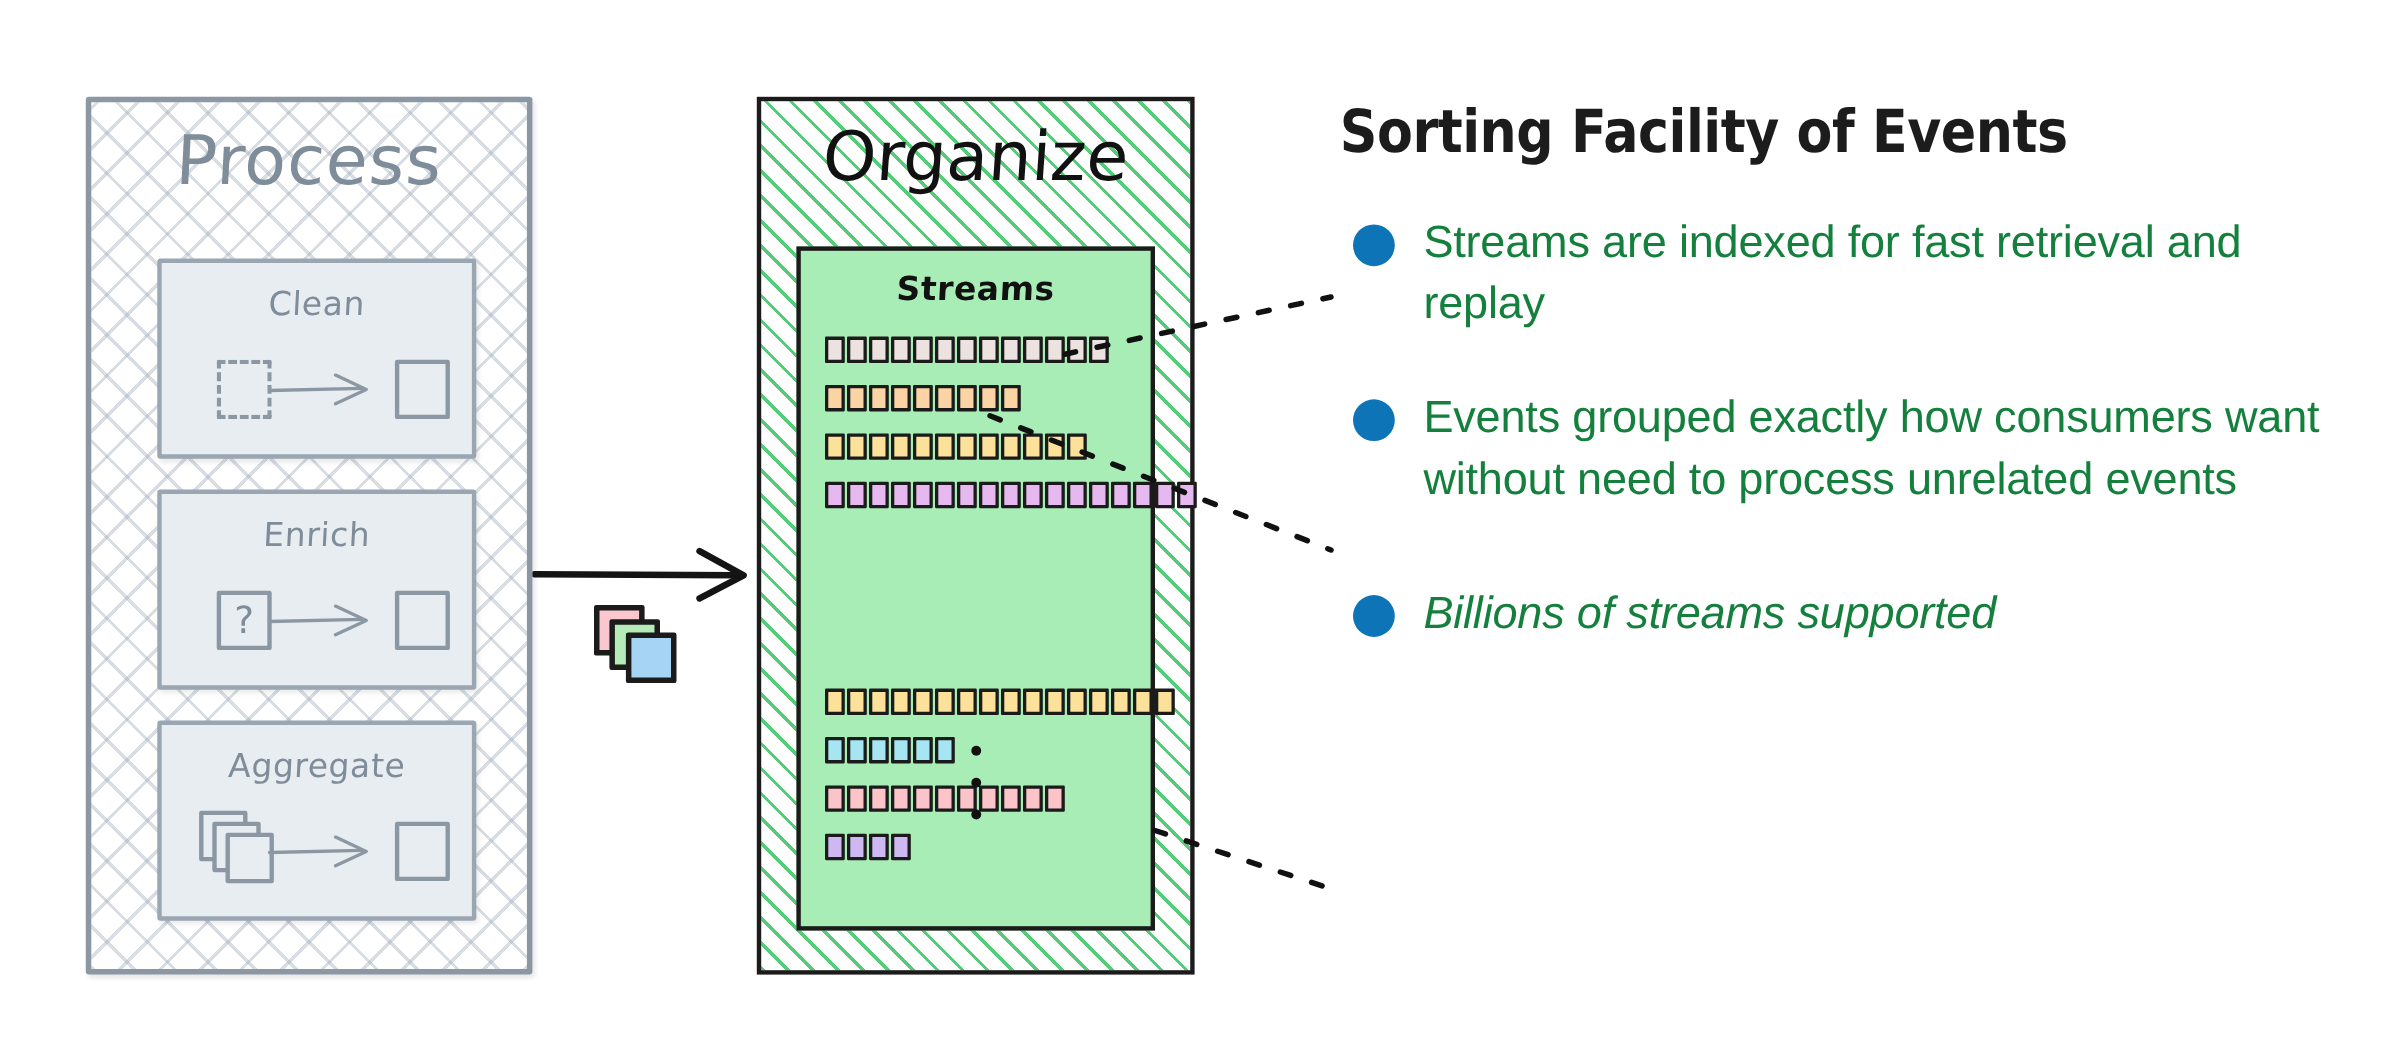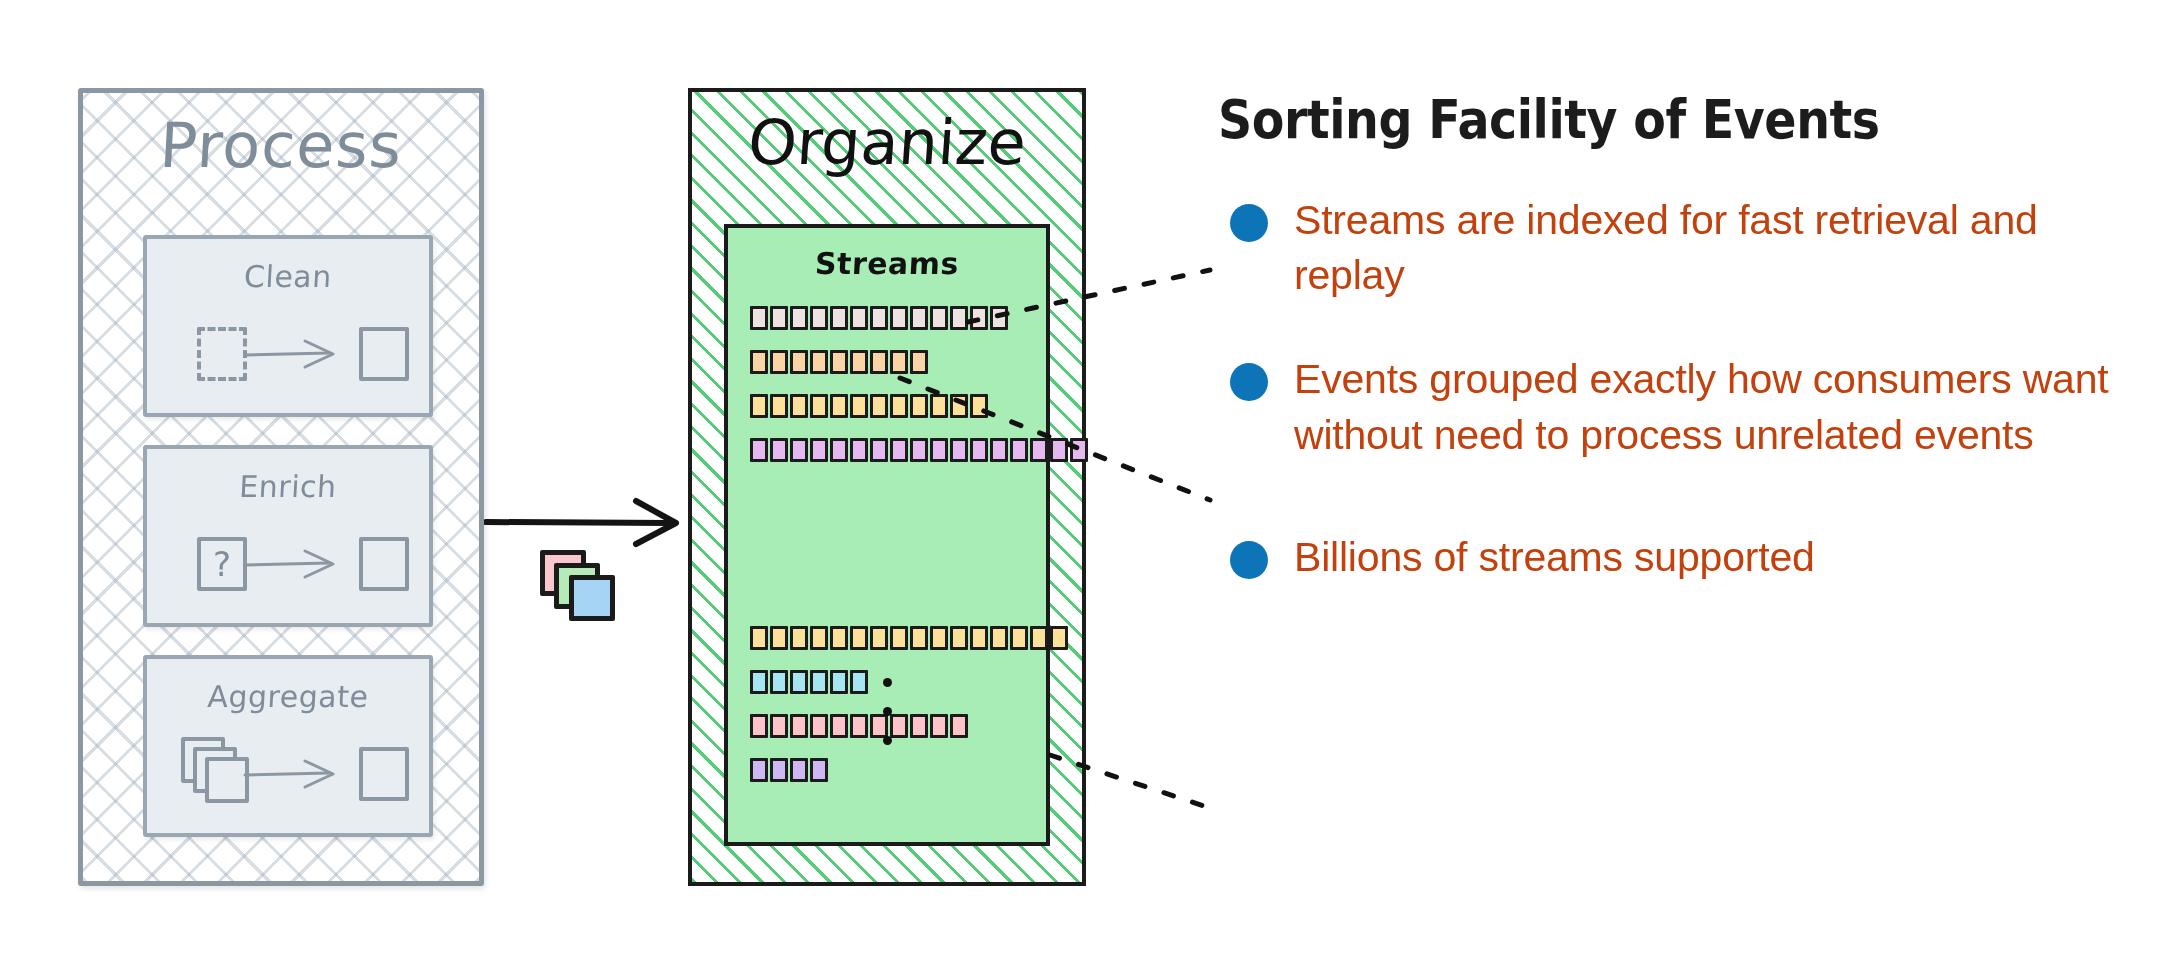--- a/index.html
+++ b/index.html
@@ -204,35 +204,35 @@
     line-height: 1.05;
     transform: scaleX(0.88);
     transform-origin: left center;
     white-space: nowrap;
   }
   .bullet-item {
     position: relative;
     padding-left: 76px;
     font-family: "Liberation Sans", sans-serif;
     font-size: 41px;
-    color: #c2410c;
+    color: #15803d;
     line-height: 1.36;
     letter-spacing: -0.2px;
   }
   .bullet-dot {
     position: absolute;
     left: 12px;
     top: 11px;
     width: 38px;
     height: 38px;
     border-radius: 50%;
   }
   .b1 { margin-top: 44px; }
   .b2 { margin-top: 48px; }
-  .b3 { margin-top: 66px; }
+  .b3 { margin-top: 66px; font-style: italic; }
 </style>
 </head>
 <body>
 
 <div id="canvas">
 
   <div class="process-panel">
     <div class="process-title">Process</div>
 
     <div class="proc-card c1">

